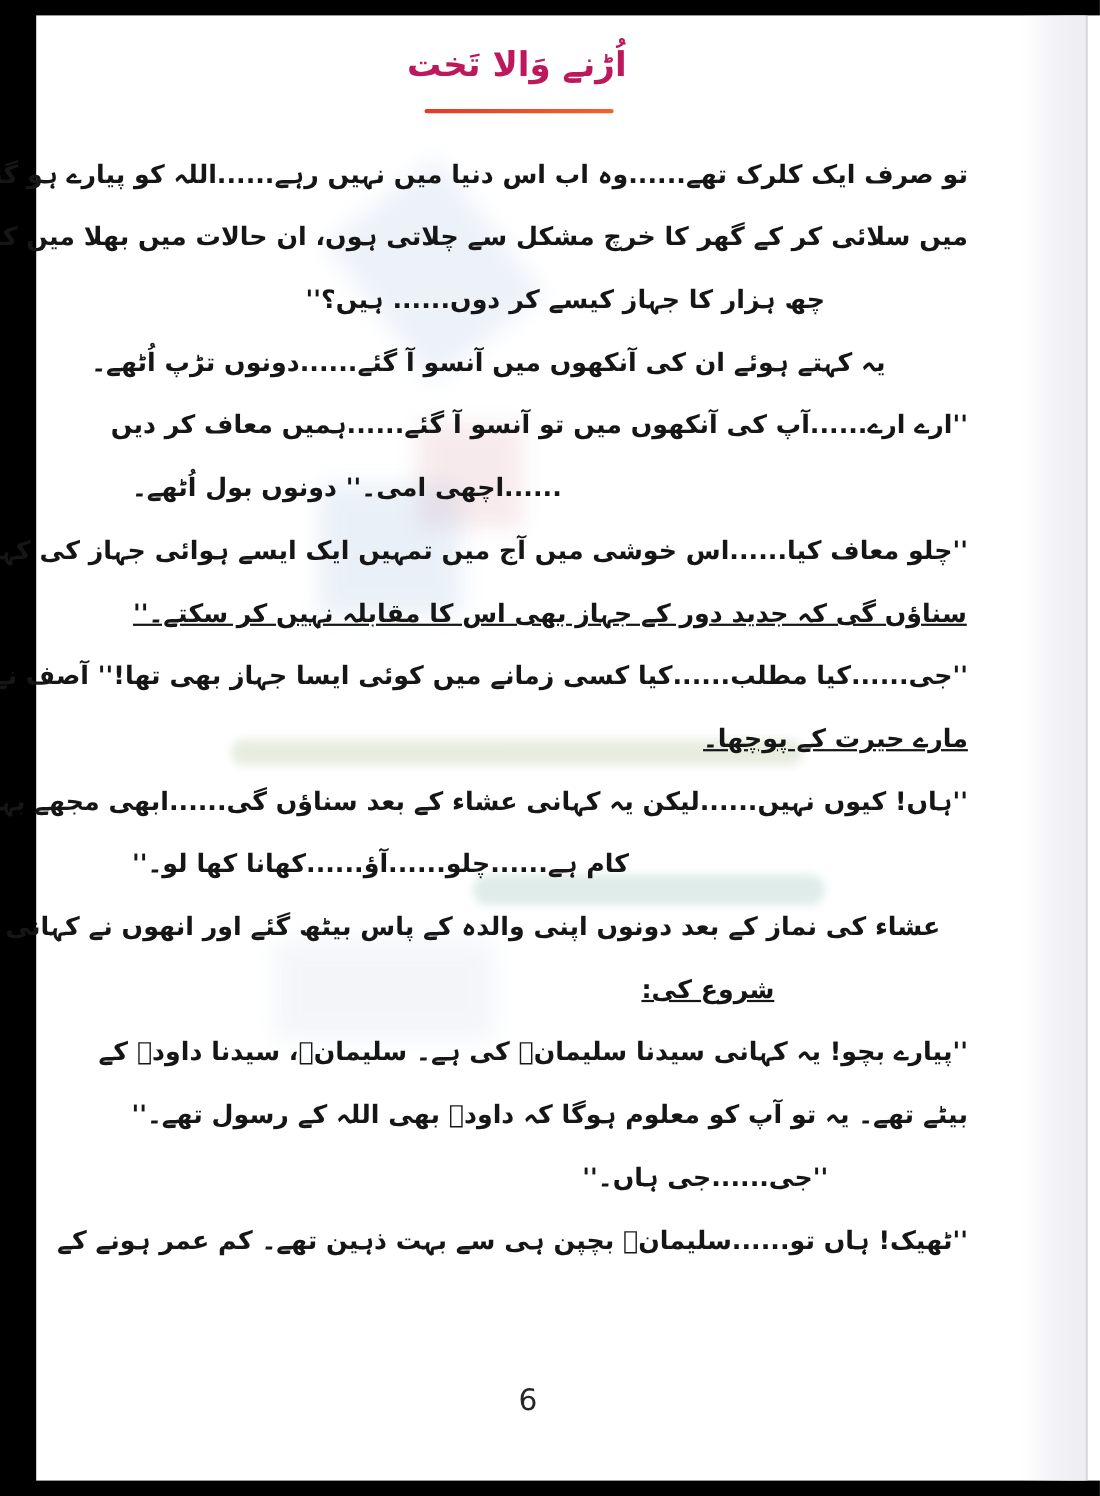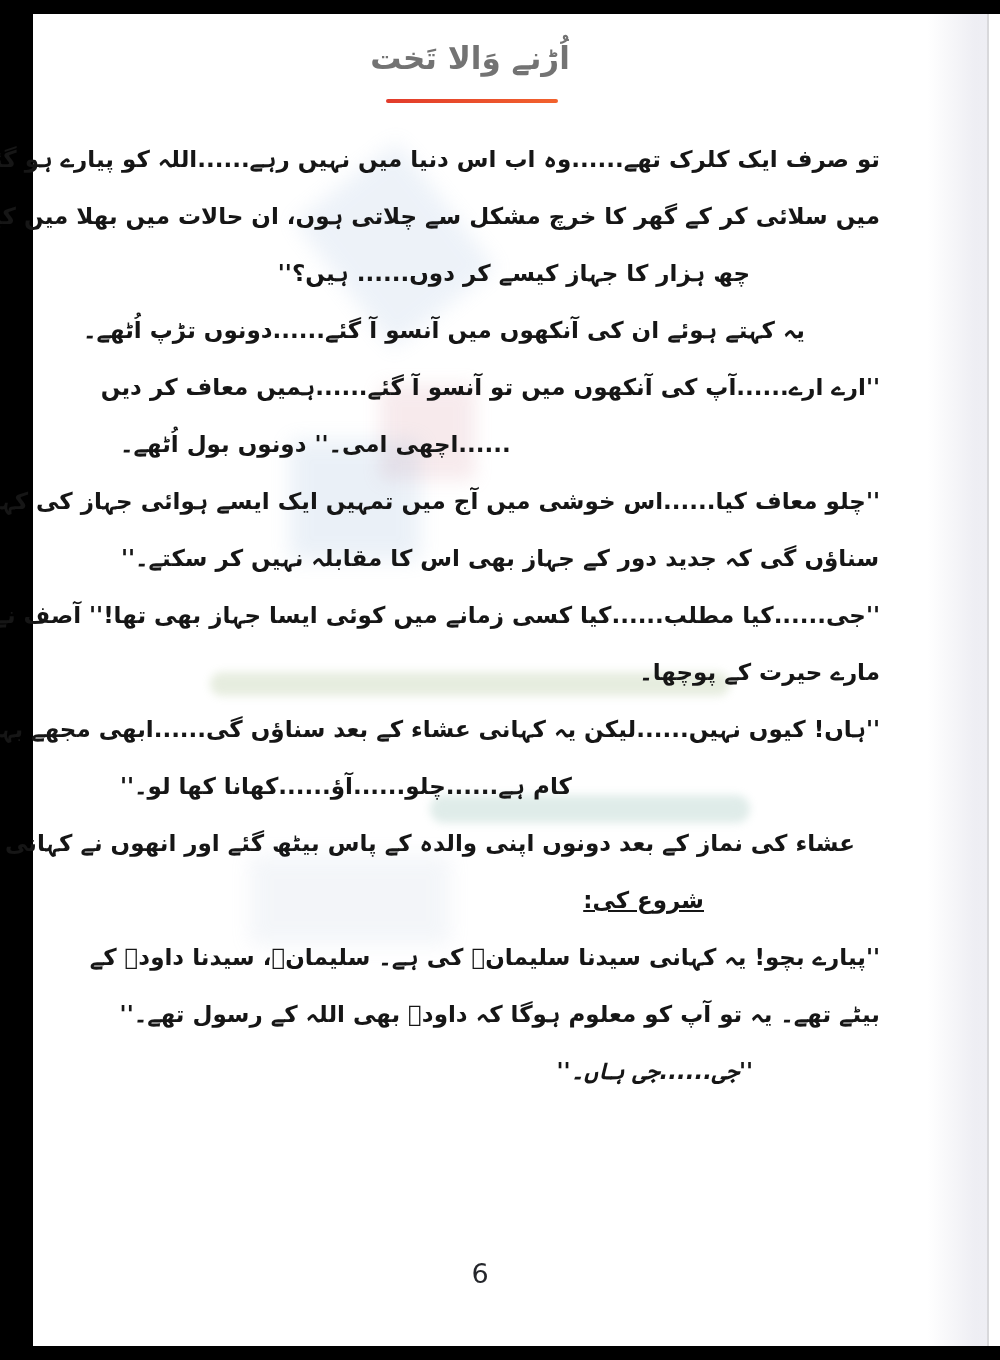--- a/index.html
+++ b/index.html
@@ -14,40 +14,40 @@
   .bar{position:absolute;background:#000;}
   .bar-left{left:0;top:0;width:33px;height:1360px;}
   .bar-top{left:0;top:0;width:1000px;height:14px;}
   .bar-bottom{left:0;top:1346px;width:1000px;height:14px;}
   .edge-line{position:absolute;left:987px;top:14px;width:2px;height:1332px;background:#c7c7cc;opacity:.7;}
   .paper-shade{position:absolute;top:14px;right:13px;width:60px;height:1332px;
     background:linear-gradient(90deg, rgba(240,240,244,0) 0%, rgba(236,236,242,.9) 80%);}
   
   .title{
     position:absolute;left:90px;top:40px;width:760px;
-    text-align:center;font-size:31px;font-weight:bold;color:#737373;
+    text-align:center;font-size:31px;font-weight:bold;color:#be185d;
     white-space:nowrap;
   }
   .title-underline{
     position:absolute;left:386px;top:99px;width:172px;height:4px;
     border-radius:2px;
   }
   
   .text-block{
     position:absolute;left:120px;top:131px;width:760px;
     direction:rtl;color:#161616;
   }
   .line{
     height:57px;line-height:57px;
     font-size:23px;font-weight:bold;
     white-space:nowrap;overflow:visible;
   }
   .line.right{text-align:right;}
   .line.left{text-align:left;}
-  .line.center{text-align:center;}
+  .line.center{text-align:center;text-decoration:underline;}
   
   .page-number{
     position:absolute;left:100px;top:1258px;width:760px;
     text-align:center;font-size:27px;font-weight:normal;color:#24262b;
     direction:ltr;
   }
   
   .ghost{position:absolute;pointer-events:none;}
   .g1{left:330px;top:165px;width:130px;height:160px;background:#9db9dd;opacity:.18;filter:blur(10px);transform:rotate(-38deg);}
   .g2{left:380px;top:385px;width:95px;height:95px;background:#d89aa6;opacity:.20;filter:blur(9px);}
@@ -85,16 +85,17 @@
     <div class="line right">''چلو معاف کیا......اس خوشی میں آج میں تمہیں ایک ایسے ہوائی جہاز کی کہانی</div>
     <div class="line center">سناؤں گی کہ جدید دور کے جہاز بھی اس کا مقابلہ نہیں کر سکتے۔''</div>
     <div class="line right">''جی......کیا مطلب......کیا کسی زمانے میں کوئی ایسا جہاز بھی تھا!'' آصف نے</div>
     <div class="line center" style="padding-left: 120px; text-align: right;">مارے حیرت کے پوچھا۔</div>
     <div class="line right">''ہاں! کیوں نہیں......لیکن یہ کہانی عشاء کے بعد سناؤں گی......ابھی مجھے بہت</div>
     <div class="line left">کام ہے......چلو......آؤ......کھانا کھا لو۔''</div>
     <div class="line right" style="padding-left: 0px; padding-right: 25px;">عشاء کی نماز کے بعد دونوں اپنی والدہ کے پاس بیٹھ گئے اور انھوں نے کہانی یوں</div>
     <div class="line right" style="padding-left: 0px; padding-right: 176px; text-decoration: underline;">شروع کی:</div>
     <div class="line right">''پیارے بچو! یہ کہانی سیدنا سلیمانؑ کی ہے۔ سلیمانؑ، سیدنا داودؑ کے</div>
     <div class="line left">بیٹے تھے۔ یہ تو آپ کو معلوم ہوگا کہ داودؑ بھی اللہ کے رسول تھے۔''</div>
-    <div class="line right" style="padding-left: 0px; padding-right: 127px; font-style: italic;">''جی......جی ہاں۔''</div>
+    <div class="line right" style="padding-left: 0px; padding-right: 127px;">''جی......جی ہاں۔''</div>
+    <div class="line right">''ٹھیک! ہاں تو......سلیمانؑ بچپن ہی سے بہت ذہین تھے۔ کم عمر ہونے کے</div>
   </div>
 
 <div class="page-number">6</div>
 
 </body></html>

